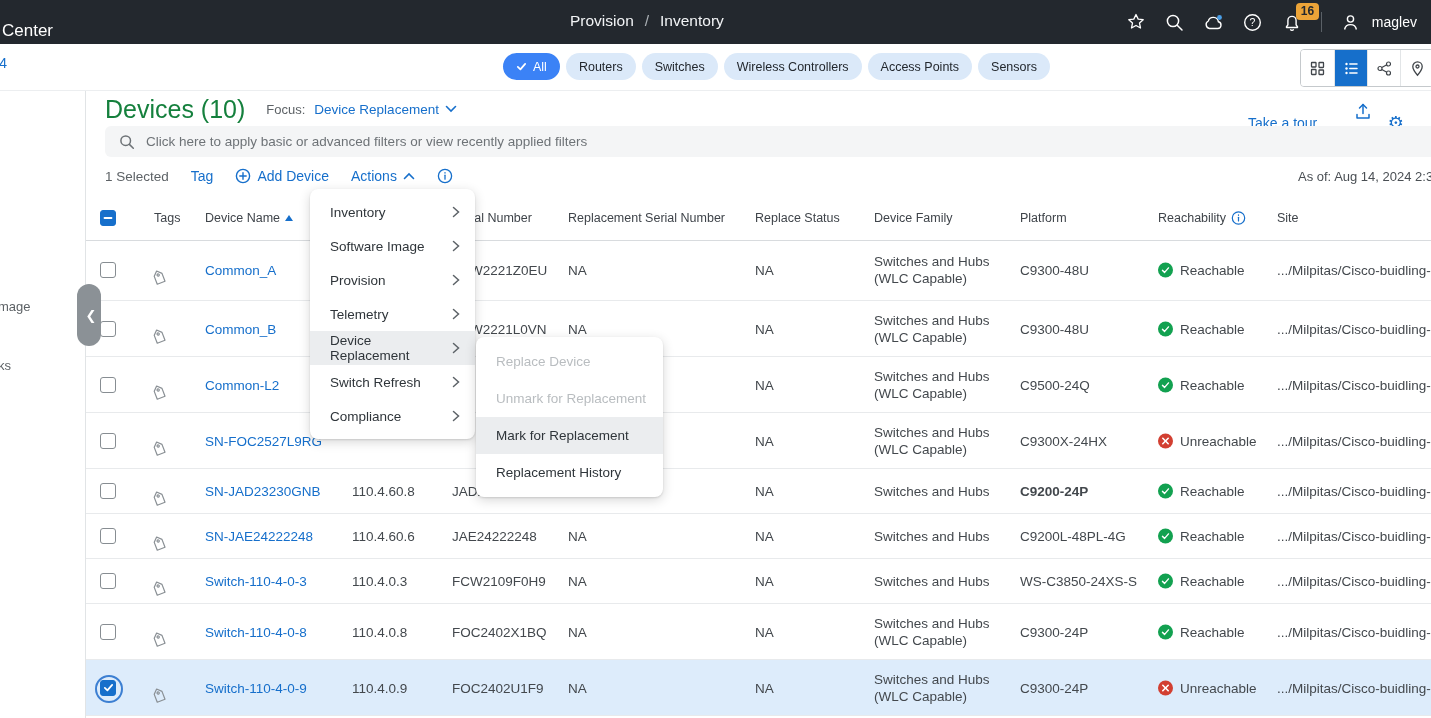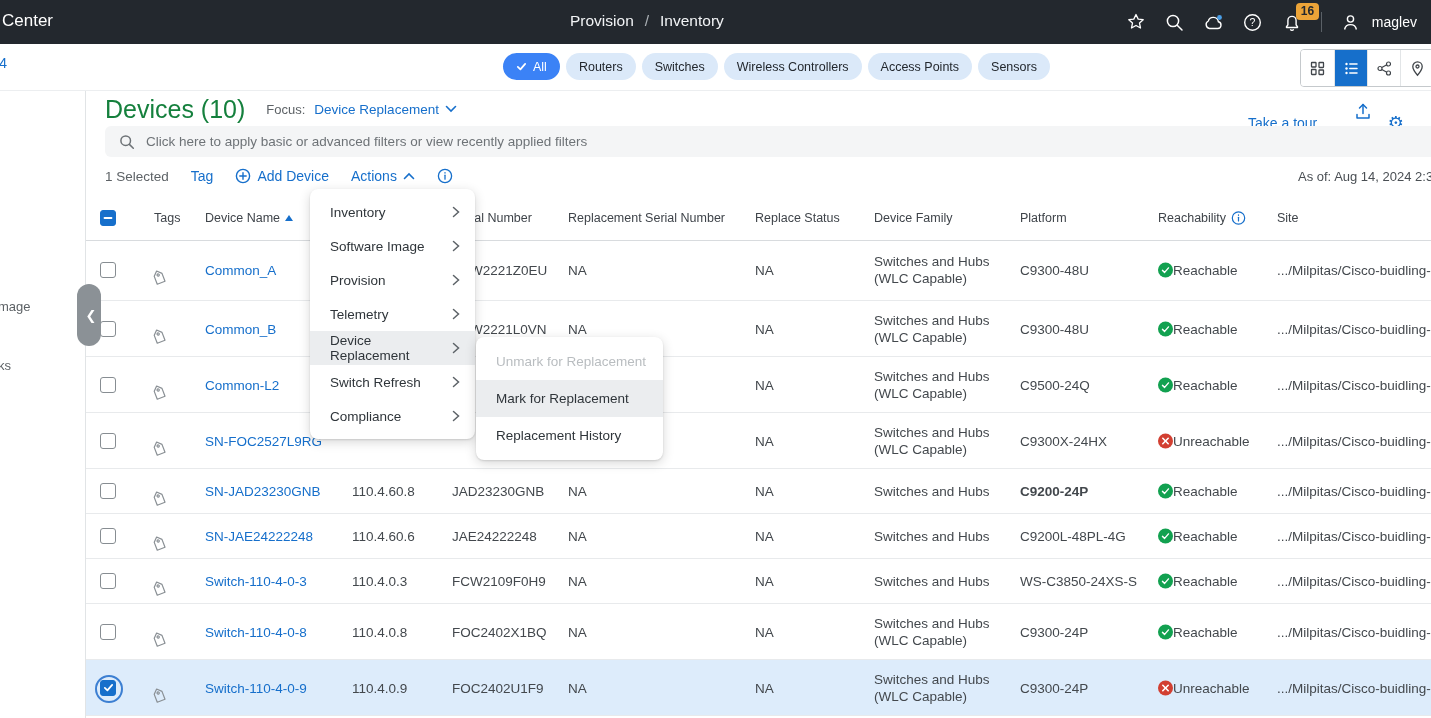--- a/index.html
+++ b/index.html
@@ -4,21 +4,21 @@
 <style>
   html,body{margin:0;padding:0;}
   body{
     width:1431px;height:718px;position:relative;overflow:hidden;
     background:#fff;font-family:"Liberation Sans","DejaVu Sans",sans-serif;
     -webkit-font-smoothing:antialiased;
   }
   svg{display:block;}
   
   .topbar{position:absolute;left:0;top:0;width:100%;height:44px;background:#23282e;z-index:30;}
-  .brand{position:absolute;left:2px;top:11px;color:#fff;font-size:17px;}
+  .brand{position:absolute;left:2px;top:21px;color:#fff;font-size:17px;}
   .crumbs{position:absolute;left:570px;top:12px;display:flex;gap:11px;align-items:center;
           color:#f2f4f6;font-size:15.5px;}
   .crumb-sep{color:#aab0b5;}
   .top-icons{position:absolute;right:14px;top:0;height:44px;display:flex;align-items:center;gap:19px;}
   .ticon{display:grid;place-items:center;width:20px;height:20px;cursor:pointer;}
   .bell-wrap{position:relative;}
   .notif-badge{position:absolute;left:14px;top:-9px;background:#eca438;color:#23282e;
                font-size:12px;font-weight:bold;padding:1px 5px;border-radius:4px;line-height:15px;}
   .top-div{width:1px;height:20px;background:#5a6066;}
   .username{color:#fff;font-size:14px;margin-left:-8px;}
@@ -62,21 +62,21 @@
   .thead{position:absolute;left:0;right:0;top:105px;height:45px;border-bottom:1px solid #d8dbde;}
   .hcell{position:absolute;top:50%;transform:translateY(-50%);font-size:12.5px;color:#3f444a;
          white-space:nowrap;display:flex;align-items:center;gap:5px;}
   .rows{position:absolute;left:0;right:0;top:150px;}
   .trow{position:relative;border-bottom:1px solid #e8eaec;}
   .trow.sel-row{background:#ddecfb;}
   .cell{position:absolute;top:50%;transform:translateY(-50%);font-size:13.5px;color:#43484d;
         white-space:nowrap;}
   .cell.link{color:#166fcb;cursor:pointer;}
   .cell.family{white-space:normal;width:130px;line-height:17px;}
-  .cell.reach{display:flex;align-items:center;}
+  .cell.reach{display:flex;align-items:center;gap:7px;}
   .dot{width:15px;height:15px;border-radius:50%;display:grid;place-items:center;flex:0 0 auto;}
   
   .cb{width:16px;height:16px;border:1.5px solid #878d92;border-radius:3px;background:#fff;
       box-sizing:border-box;display:grid;place-items:center;cursor:pointer;}
   .cb.checked{background:#166fcb;border-color:#166fcb;position:relative;}
   .cb.checked::after{content:"";position:absolute;left:-6px;top:-6px;width:24px;height:24px;
       border:2px solid #3c7fd2;border-radius:50%;}
   .cb.indet{background:#166fcb;border-color:#166fcb;}
   .tagicon{transform:rotate(24deg);cursor:pointer;}
   
@@ -619,16 +619,17 @@
     <div class="mitem">
       <span>Compliance</span>
       <span>
         <svg width="8" height="12" viewBox="0 0 8 12" fill="none" stroke="#5d6368" stroke-width="1.5" stroke-linecap="round">
           <polyline points="1.5,1.5 6.5,6 1.5,10.5"></polyline>
         </svg>
       </span>
     </div>
   </div>
 <div class="submenu">
+    <div class="smitem dis">Replace Device</div>
     <div class="smitem dis">Unmark for Replacement</div>
     <div class="smitem hl">Mark for Replacement</div>
     <div class="smitem">Replacement History</div>
   </div>
 
 </body></html>

